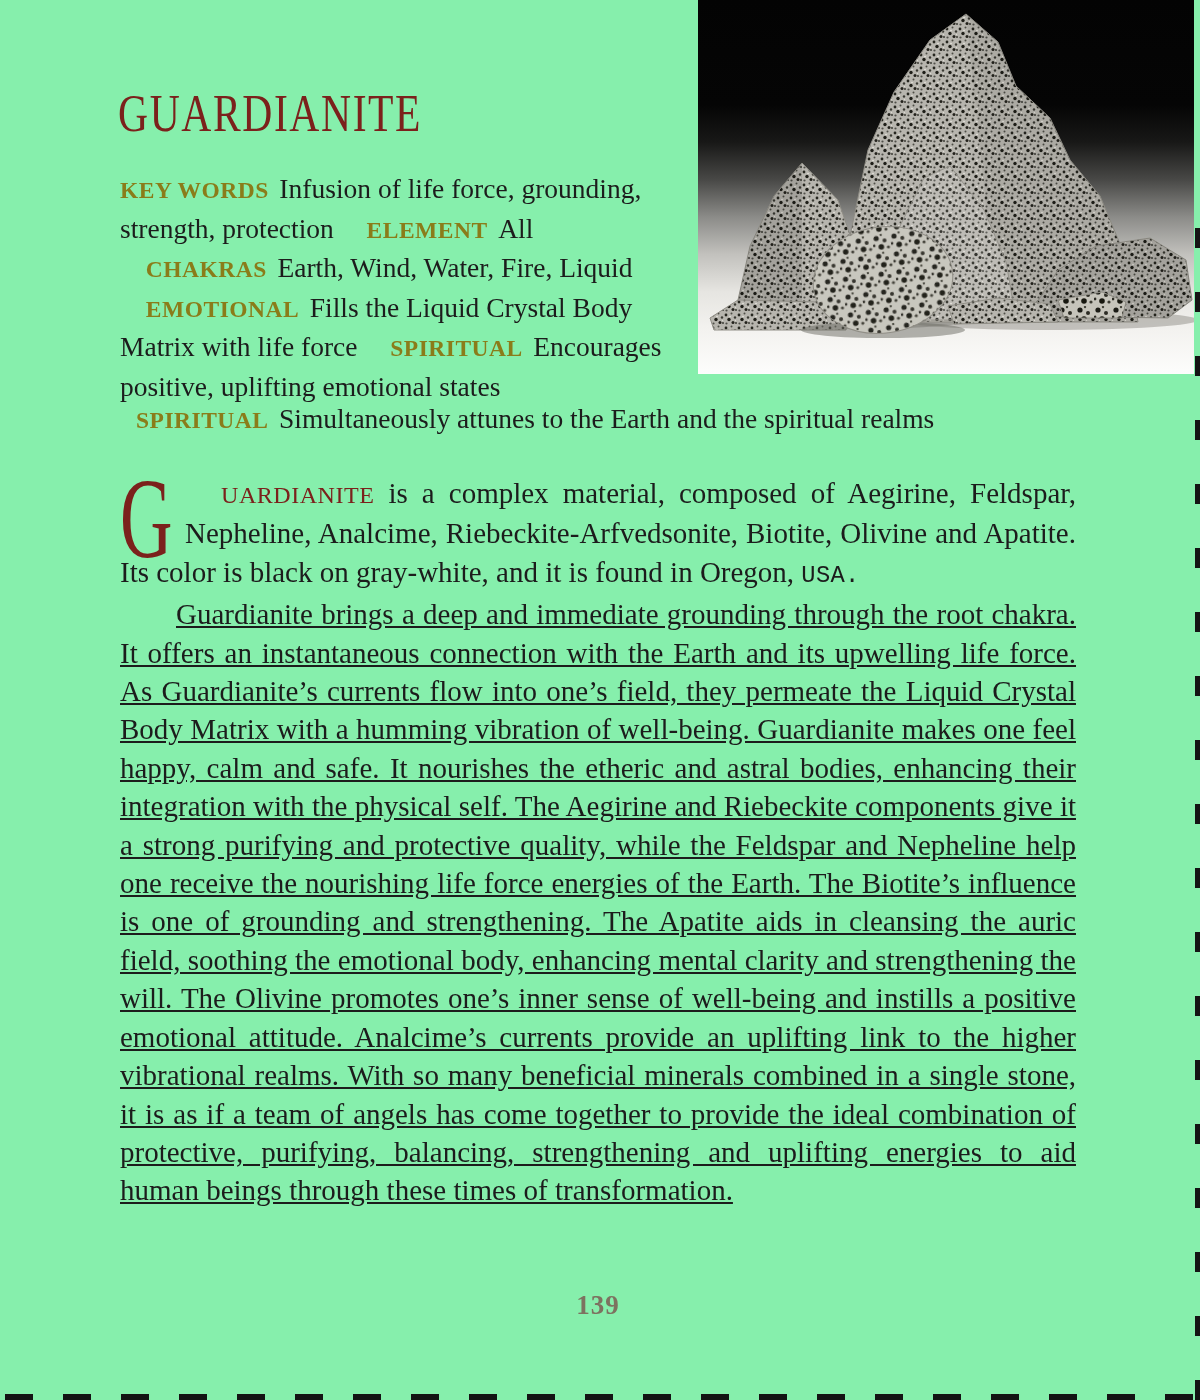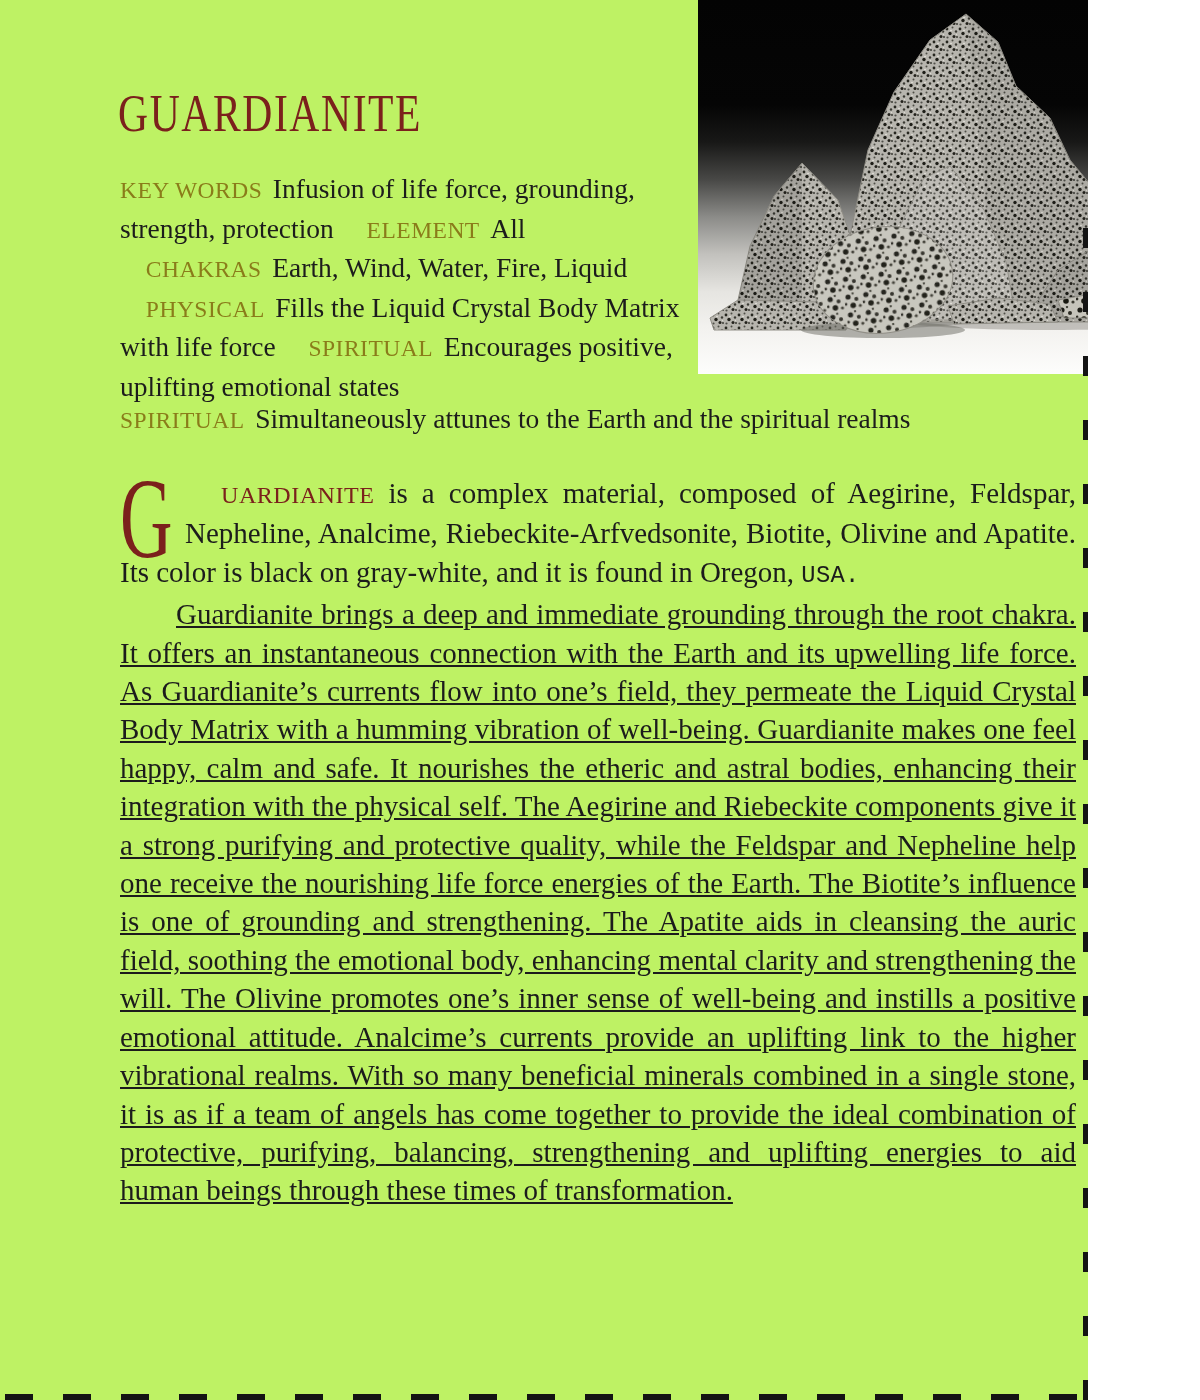--- a/index.html
+++ b/index.html
@@ -1,20 +1,20 @@
 <!DOCTYPE html>
 <html lang="en"><head>
 <meta charset="utf-8">
 <style>
   html, body { margin: 0; padding: 0; background: #ffffff; }
   .page {
     position: relative;
-    width: 1088px;
+    width: 1200px;
     height: 1400px;
-    background: #bef264;
+    background: #86efac;
     overflow: hidden;
     font-family: "Liberation Serif", serif;
     color: #1c1c1c;
   }
 
   
   .title {
     position: absolute;
     left: 118px;
     top: 84px;
@@ -32,23 +32,23 @@
   .props {
     position: absolute;
     left: 120px;
     margin: 0;
     font-size: 27.5px;
     line-height: 37.5px;
     color: #1c1c1c;
     text-align: left;
   }
   .props-a { top: 170px; width: 585px; }
-  .props-spiritual { top: 400px; width: 1010px; }
+  .props-spiritual { top: 400px; width: 1010px; margin-left: 16px; }
   .plabel {
-    font-weight: 400;
+    font-weight: 700;
     font-size: 23.5px;
     letter-spacing: 0.5px;
     color: #8a7c1a;
     margin-right: 0.45em;
   }
   .plabel.inner { margin-left: 1.1em; }
 
   
   .photo {
     position: absolute;
@@ -141,21 +141,21 @@
 <body>
 
 <div class="page">
 
   <h1 class="title">GUARDIANITE</h1>
 
   <p class="props props-a">
     <span class="plabel">KEY WORDS</span><span>Infusion of life force, grounding, strength, protection</span>
     <span class="plabel inner">ELEMENT</span><span>All</span>
     <span class="plabel inner">CHAKRAS</span><span>Earth, Wind, Water, Fire, Liquid</span>
-    <span class="plabel inner">PHYSICAL</span><span>Fills the Liquid Crystal Body Matrix with life force</span>
+    <span class="plabel inner">EMOTIONAL</span><span>Fills the Liquid Crystal Body Matrix with life force</span>
     <span class="plabel inner">SPIRITUAL</span><span>Encourages positive, uplifting emotional states</span>
   </p>
 
   <p class="props props-spiritual">
     <span class="plabel">SPIRITUAL</span><span>Simultaneously attunes to the Earth and the spiritual realms</span>
   </p>
 
   <figure class="photo" title="Guardianite stone specimens: gray rocks speckled with black, on a light surface against a dark background">
     <svg viewBox="0 0 496 374" width="496" height="374" xmlns="http://www.w3.org/2000/svg">
       <defs>
@@ -210,17 +210,18 @@
 
   <div class="bodytext">
     <p class="para">
       <span class="dropcap">
           <span class="glyph">G</span>
         </span><span class="leadcaps">UARDIANITE</span><span> is a complex material, composed of Aegirine, Feldspar, Nepheline, Analcime, Riebeckite-Arfvedsonite, Biotite, Olivine and Apatite. Its color is black on gray-white, and it is found in Oregon, </span><span class="caps-sm">USA.</span>
     </p>
     <p class="para indent">Guardianite brings a deep and immediate grounding through the root chakra. It offers an instantaneous connection with the Earth and its upwelling life force. As Guardianite’s currents flow into one’s field, they permeate the Liquid Crystal Body Matrix with a humming vibration of well-being. Guardianite makes one feel happy, calm and safe. It nourishes the etheric and astral bodies, enhancing their integration with the physical self. The Aegirine and Riebeckite components give it a strong purifying and protective quality, while the Feldspar and Nepheline help one receive the nourishing life force energies of the Earth. The Biotite’s influence is one of grounding and strengthening. The Apatite aids in cleansing the auric field, soothing the emotional body, enhancing mental clarity and strengthening the will. The Olivine promotes one’s inner sense of well-being and instills a positive emotional attitude. Analcime’s currents provide an uplifting link to the higher vibrational realms. With so many beneficial minerals combined in a single stone, it is as if a team of angels has come together to provide the ideal combination of protective, purifying, balancing, strengthening and uplifting energies to aid human beings through these times of transformation.</p>
   </div>
 
+  <div class="pageno">139</div>
 
   <div class="edge-right"></div>
   <div class="edge-bottom"></div>
 
 </div>
 
 </body></html>

